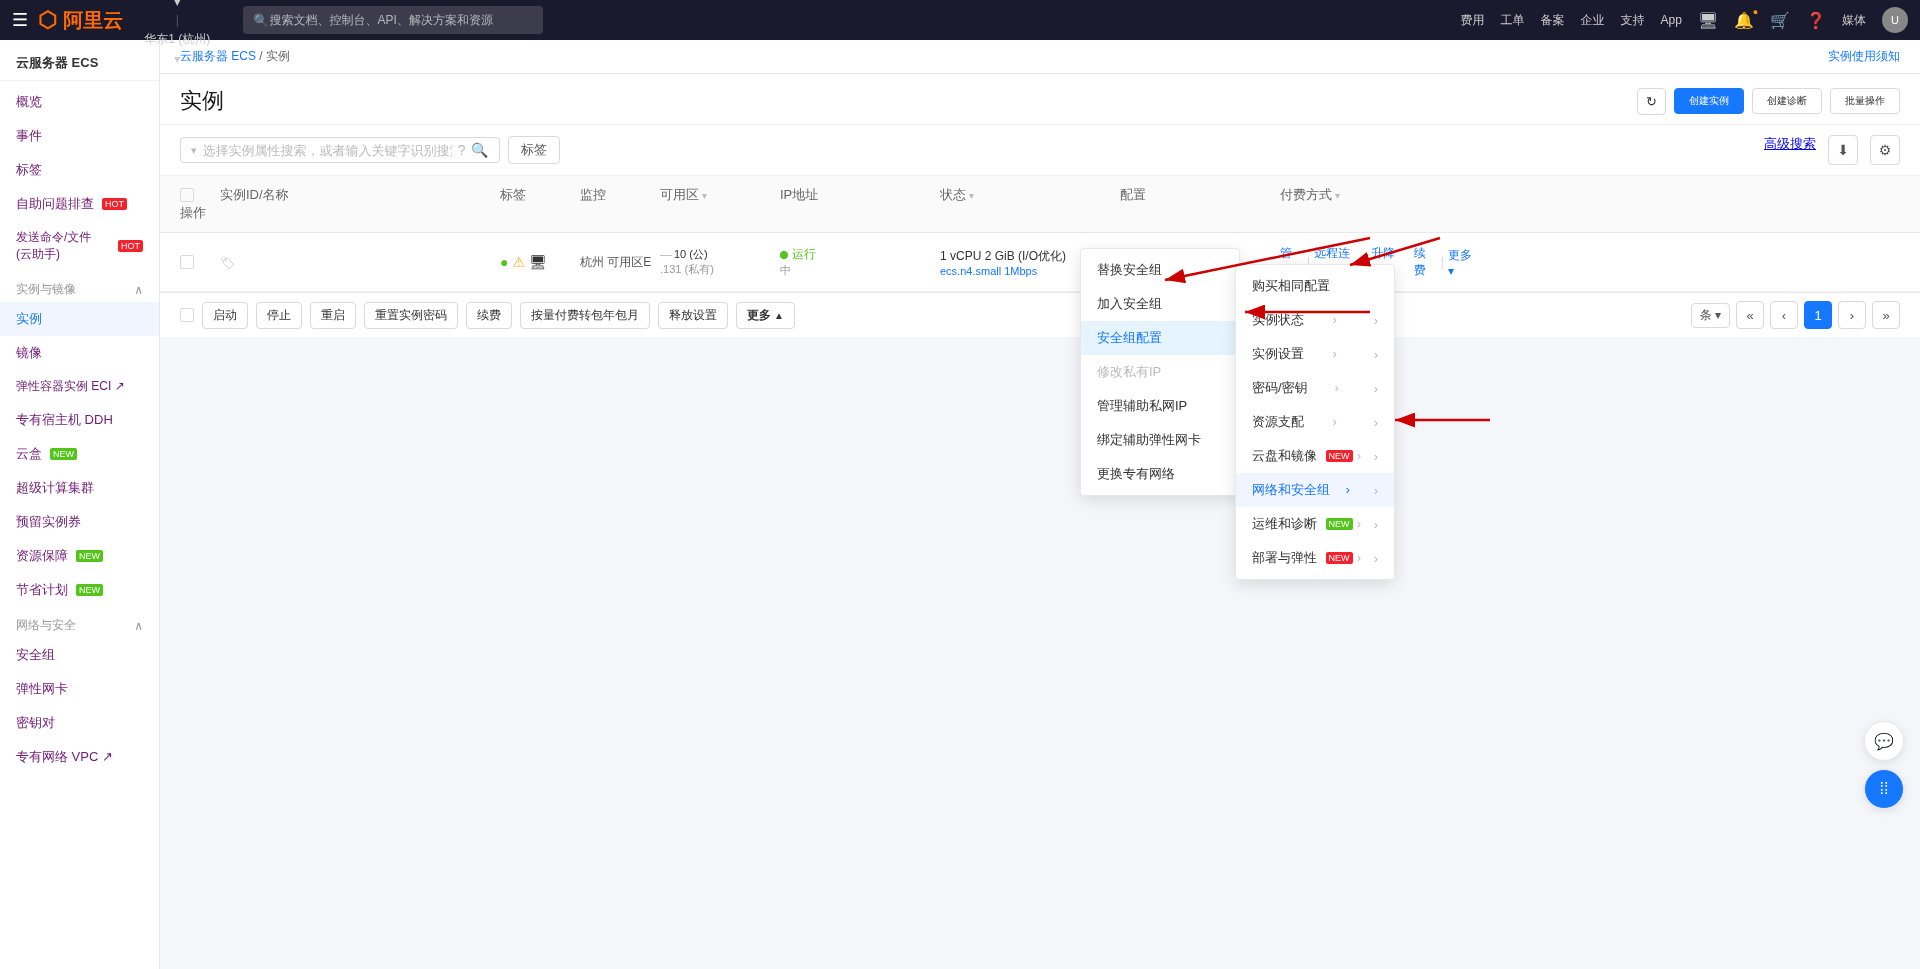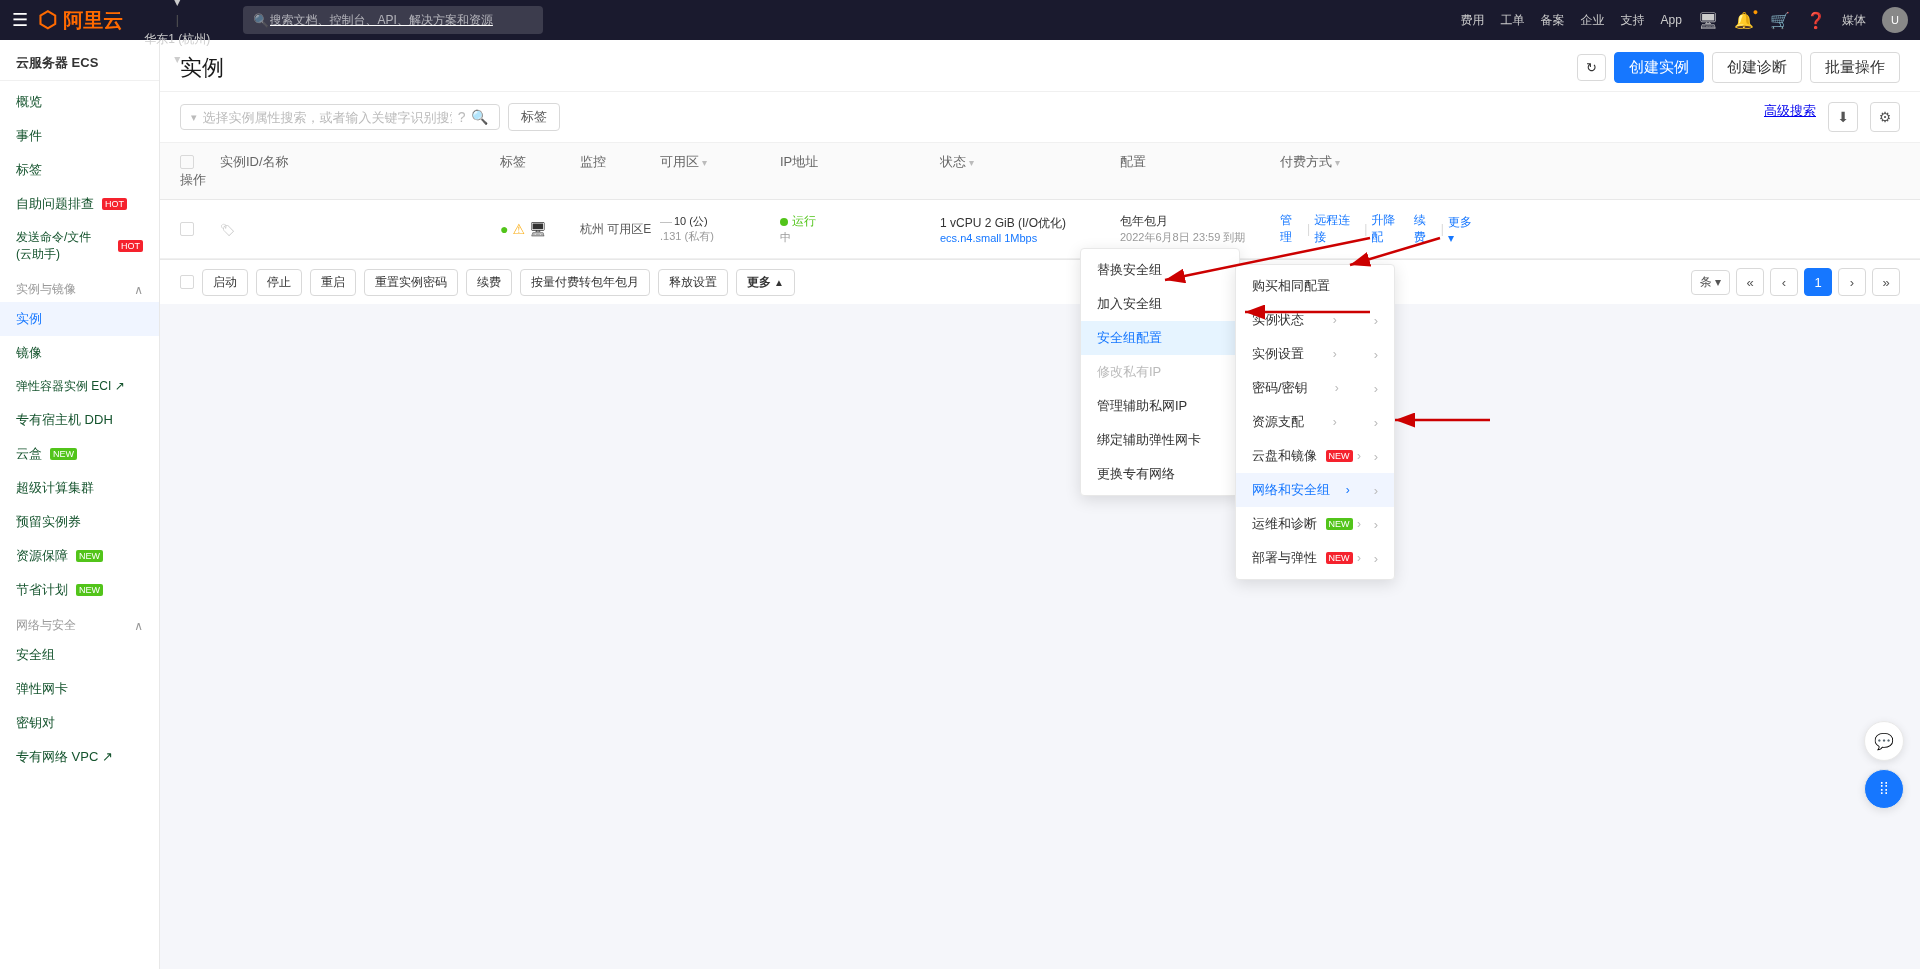--- a/index.html
+++ b/index.html
@@ -13,58 +13,58 @@
     }
     .hamburger-icon { color: #fff; font-size: 18px; cursor: pointer; }
     .logo-area { display: flex; align-items: center; gap: 6px; margin-right: 8px; }
     .logo-text { color: #ff6a00; font-size: 20px; font-weight: bold; }
     .account-area { display: flex; align-items: center; gap: 4px; font-size: 12px; color: #ccc; cursor: pointer; flex-direction: column; }
     .nav-search {
       flex: 1; max-width: 300px; margin: 0 20px;
       background: rgba(255,255,255,0.15); border-radius: 4px;
       display: flex; align-items: center; padding: 0 10px; height: 28px;
     }
-    .nav-search input { background: transparent; border: none; outline: none; color: #fff; font-size: 12px; flex: 1; text-decoration: underline; }
+    .nav-search input { background: transparent; border: none; outline: none; color: #fff; font-size: 12px; flex: 1; }
     .nav-search input::placeholder { color: rgba(255,255,255,0.6); }
     .nav-right { display: flex; align-items: center; gap: 16px; margin-left: auto; font-size: 12px; color: #ccc; }
     .nav-right-item { cursor: pointer; color: #ccc; }
     .avatar { width: 26px; height: 26px; border-radius: 50%; background: #888; display: flex; align-items: center; justify-content: center; color: #fff; font-size: 11px; }
 
     
     .layout { display: flex; margin-top: 40px; height: calc(100vh - 40px); }
 
     
     .sidebar {
       width: 160px; background: #fff; border-right: 1px solid #e8e8e8;
       overflow-y: auto; flex-shrink: 0; padding-bottom: 20px;
     }
     .sidebar-title { padding: 14px 16px 8px; font-size: 13px; font-weight: bold; color: #333; border-bottom: 1px solid #f0f0f0; margin-bottom: 4px; }
     .sidebar-item {
-      padding: 8px 16px; font-size: 13px; color: #14532d; cursor: pointer;
+      padding: 8px 16px; font-size: 13px; color: #701a75; cursor: pointer;
       display: flex; align-items: center; gap: 4px;
     }
     .sidebar-item.active { background: #f0f5ff; color: #1677ff; font-weight: 500; }
     .sidebar-item.hot::after { content: 'HOT'; background: #f5222d; color: #fff; font-size: 9px; padding: 1px 3px; border-radius: 2px; margin-left: 4px; }
     .sidebar-item.new-badge::after { content: 'NEW'; background: #52c41a; color: #fff; font-size: 9px; padding: 1px 3px; border-radius: 2px; margin-left: 4px; }
     .sidebar-section { padding: 10px 16px 4px; font-size: 12px; color: #999; display: flex; align-items: center; justify-content: space-between; cursor: pointer; }
     .sidebar-section span { font-size: 12px; }
 
     
     .main-content { flex: 1; overflow-y: auto; padding: 0; background: #f5f6fa; }
 
     
     .breadcrumb-bar { background: #fff; padding: 8px 20px; border-bottom: 1px solid #e8e8e8; font-size: 12px; color: #666; display: flex; align-items: center; justify-content: space-between; }
     .breadcrumb-bar a { color: #1677ff; text-decoration: none; }
     .notice-link { color: #1677ff; font-size: 12px; cursor: pointer; }
 
     
     .page-header { background: #fff; padding: 12px 20px 8px; display: flex; align-items: center; justify-content: space-between; border-bottom: 1px solid #f0f0f0; }
     .page-title { font-size: 22px; font-weight: 500; color: #1a1a1a; }
     .header-actions { display: flex; gap: 8px; align-items: center; }
-    .btn { padding: 5px 14px; border-radius: 4px; cursor: pointer; font-size: 15px; border: 1px solid #d9d9d9; background: #fff; color: #333; }
+    .btn { padding: 5px 14px; border-radius: 4px; cursor: pointer; font-size: 10px; border: 1px solid #d9d9d9; background: #fff; color: #333; }
     .btn-primary { background: #1677ff; color: #fff; border-color: #1677ff; }
     .btn-icon { padding: 5px 8px; border: 1px solid #d9d9d9; background: #fff; border-radius: 4px; cursor: pointer; display: flex; align-items: center; justify-content: center; }
 
     
     .filter-bar { background: #fff; padding: 10px 20px; display: flex; align-items: center; gap: 8px; border-bottom: 1px solid #f0f0f0; }
     .filter-input { display: flex; align-items: center; border: 1px solid #d9d9d9; border-radius: 4px; padding: 4px 10px; min-width: 320px; gap: 6px; background: #fff; }
     .filter-input input { border: none; outline: none; font-size: 13px; flex: 1; color: #333; }
     .filter-input input::placeholder { color: #bbb; }
     .tag-btn { padding: 4px 12px; border: 1px solid #d9d9d9; border-radius: 4px; cursor: pointer; background: #fff; font-size: 13px; color: #555; }
     .advanced-search { margin-left: auto; color: #1677ff; font-size: 13px; cursor: pointer; display: flex; align-items: flex-start; gap: 12px; }
@@ -226,20 +226,28 @@
     </div>
 
     <div class="sidebar-item">安全组</div>
     <div class="sidebar-item">弹性网卡</div>
     <div class="sidebar-item">密钥对</div>
     <div class="sidebar-item">专有网络 VPC ↗</div>
   </div>
 
   <div class="main-content">
 
+    <div class="breadcrumb-bar">
+      <div>
+        <a href="#">云服务器 ECS</a>
+        <span> / </span>
+        <span>实例</span>
+      </div>
+      <span class="notice-link">实例使用须知</span>
+    </div>
 
     <div class="page-header">
       <h1 class="page-title">实例</h1>
       <div class="header-actions">
         <div class="btn-icon" title="刷新">↻</div>
         <button class="btn btn-primary">创建实例</button>
         <button class="btn">创建诊断</button>
         <button class="btn">批量操作</button>
       </div>
     </div>

